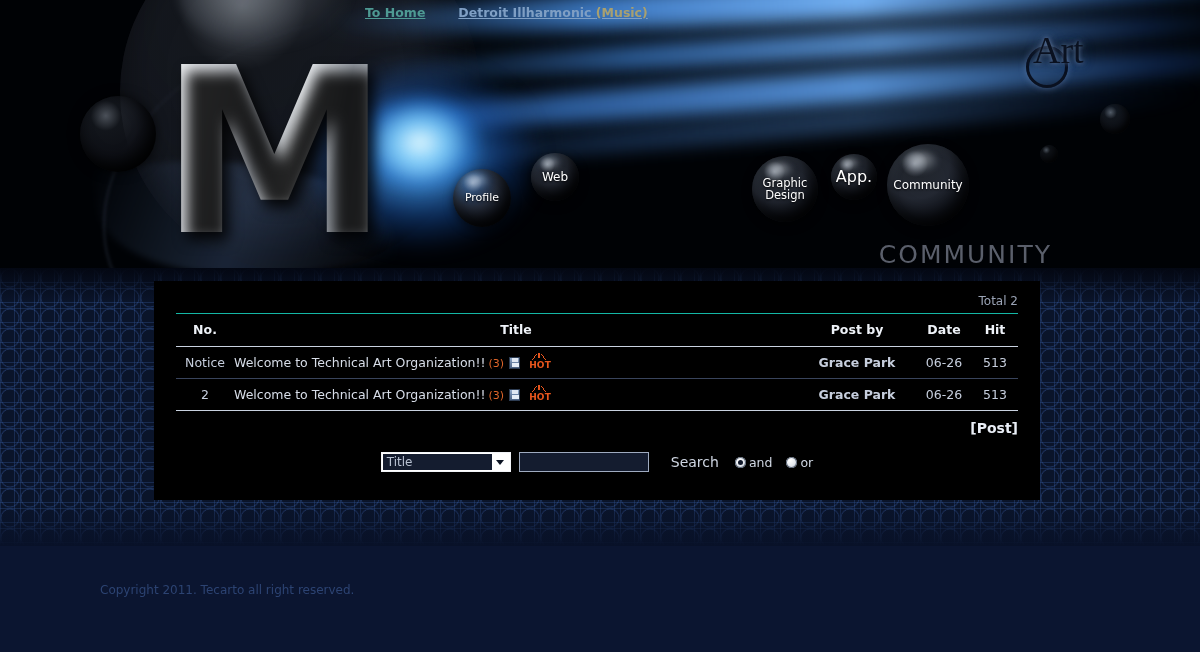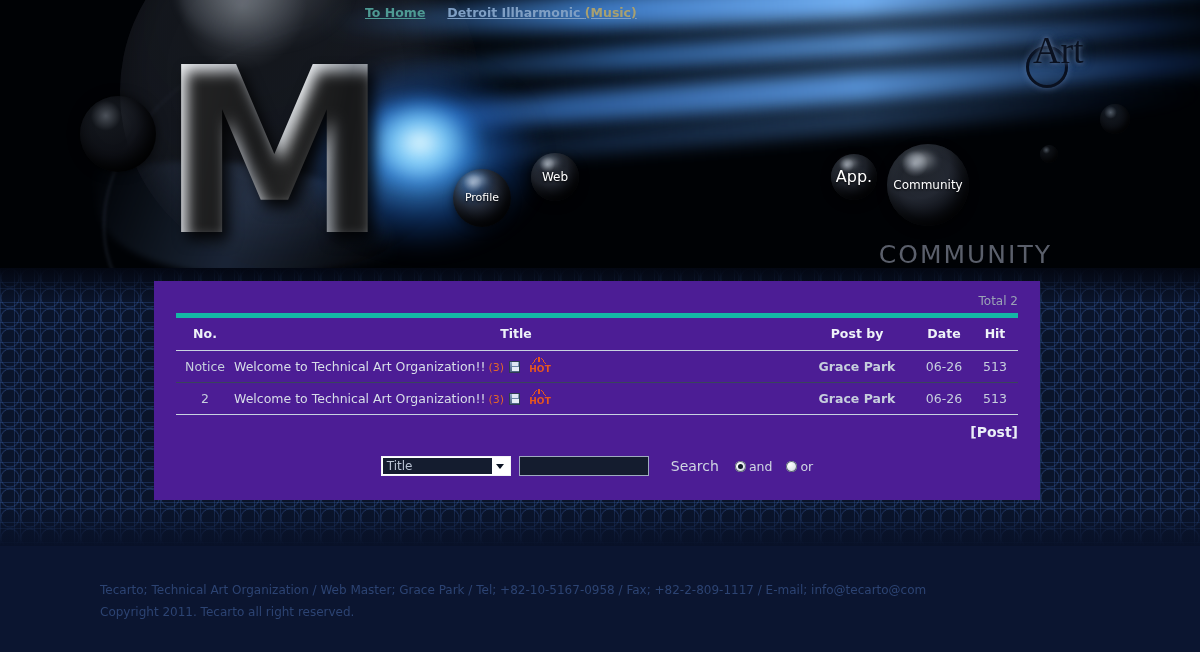--- a/index.html
+++ b/index.html
@@ -162,21 +162,21 @@
   #logo .lg-o {
     position: absolute; left: 48px; top: 34px;
     width: 42px; height: 42px; border-radius: 50%;
     border: 3px solid #0a1120;
     box-shadow: 0 0 7px rgba(130,160,210,.45);
   }
 
   
   #toplinks {
     position: absolute; left: 365px; top: 5px;
-    display: flex; gap: 22px; align-items: baseline;
+    display: flex; gap: 33px; align-items: baseline;
     z-index: 12;
   }
   #toplinks a {
     font-family: "DejaVu Sans", sans-serif;
     font-size: 12.5px; font-weight: 700;
     text-decoration: underline;
     white-space: nowrap;
   }
   #toplinks .lnk-home { color: #4e9a93; }
   #toplinks .lnk-detroit { color: #7f9fc4; }
@@ -254,21 +254,21 @@
   }
   #midband .fade-bottom {
     position:absolute; left:0; bottom:0; width:1200px; height:40px;
     background: linear-gradient(to top, #081128 0%, rgba(10,20,42,0) 100%);
   }
 
   
   #panel {
     position: absolute; left: 154px; top: 281px;
     width: 886px; height: 219px;
-    background: #4c1d95;
+    background: #000000;
     z-index: 5;
     padding: 0;
   }
   #panel .inner { padding: 0 22px; }
 
   .total-row {
     height: 32px;
     display: flex; align-items: center; justify-content: flex-end;
     font-family: "DejaVu Sans", sans-serif;
     font-size: 12px;
@@ -279,21 +279,21 @@
   table.board {
     width: 100%;
     border-collapse: collapse;
     font-family: "DejaVu Sans", sans-serif;
   }
   table.board thead th {
     font-size: 12.5px;
     font-weight: 700;
     color: #eef2f8;
     padding: 8px 0 9px;
-    border-top: 5px solid #14b8a6;
+    border-top: 1px solid #14b8a6;
     border-bottom: 1px solid #c9d2e0;
     text-align: center;
   }
   table.board tbody td {
     font-size: 12.5px;
     color: #c6cedd;
     padding: 8px 0;
     border-bottom: 1px solid #39445c;
     text-align: center;
   }
@@ -492,20 +492,23 @@
     <a class="lnk-home" href="#">To Home</a>
     <a class="lnk-detroit" href="#">Detroit Illharmonic <span class="paren">(Music)</span></a>
   </div>
 
   <div id="bubblenav">
     <div class="navbubble nb-profile">
       <span>Profile</span>
     </div>
     <div class="navbubble nb-web">
       <span>Web</span>
+    </div>
+    <div class="navbubble nb-graphic">
+      <span class="ml">Graphic<br>Design</span>
     </div>
     <div class="navbubble nb-app">
       <span>App.</span>
     </div>
     <div class="navbubble nb-community">
       <span>Community</span>
     </div>
   </div>
 
   <div id="section-title">COMMUNITY</div>
@@ -578,18 +581,17 @@
             <label>or</label>
           </div>
         </div>
       </div>
 
     </div>
   </div>
 
   <div id="footer">
     <div class="ftxt">
-      <div>Tecarto; Technical Art Organization / Web Master; Grace Park / Tel; +82-10-5167-0958 / Fax; +82-2-809-1117 / E-mail; info@tecarto@com</div>
       <div>Copyright 2011. Tecarto all right reserved.</div>
     </div>
   </div>
 
 </div>
 
 </body></html>

